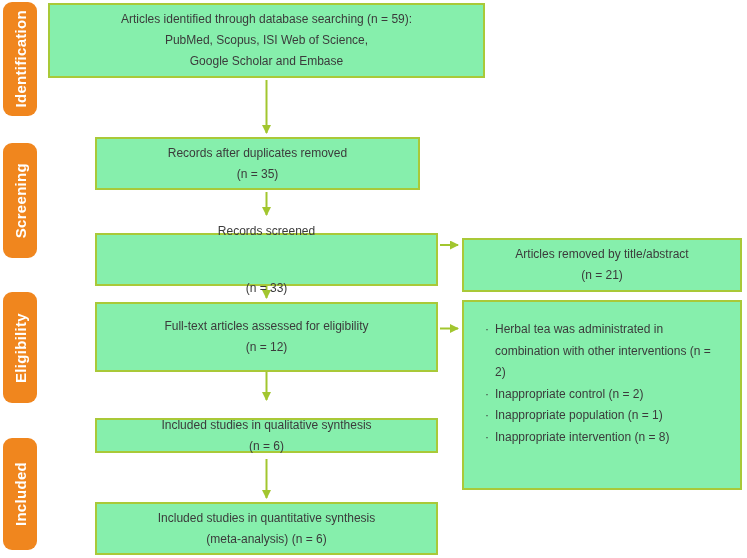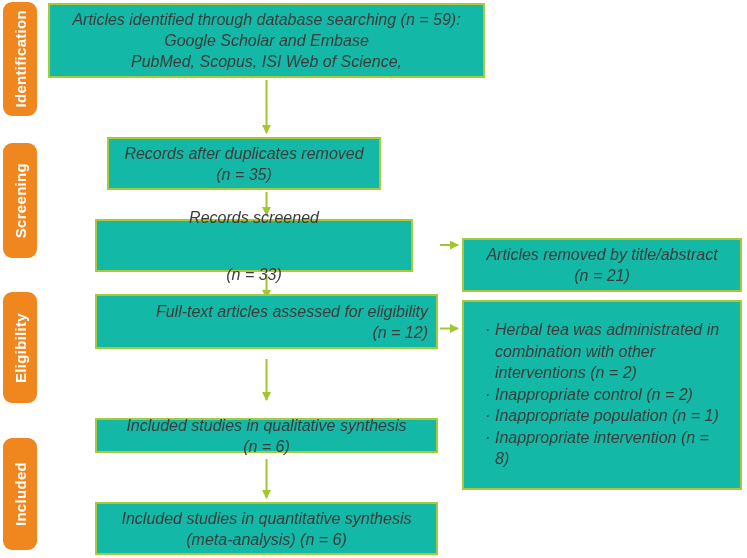--- a/index.html
+++ b/index.html
@@ -34,36 +34,35 @@
   }
   .stage.s1 { top: 2px;   height: 114px; }
   .stage.s2 { top: 143px; height: 115px; }
   .stage.s3 { top: 292px; height: 111px; }
   .stage.s4 { top: 438px; height: 112px; }
 
   
   .box {
     position: absolute;
     box-sizing: border-box;
-    background: #14b8a6;
+    background: #86efac;
     border: 2px solid #a9c938;
     display: flex;
     flex-direction: column;
     align-items: center;
     justify-content: center;
     text-align: center;
-    font-size: 16px;
+    font-size: 12px;
     line-height: 21px;
     padding: 2px 8px;
-    font-style: italic;
   }
   .box.b1 { left: 48px;  top: 3px;   width: 437px; height: 75px; }
-  .box.b2 { left: 107px;  top: 137px; width: 274px; height: 53px; }
-  .box.b3 { left: 95px;  top: 219px; width: 318px; height: 53px; gap: 36px; }
-  .box.b4 { left: 95px;  top: 294px; width: 343px; height: 55px; align-items: flex-end; }
+  .box.b2 { left: 95px;  top: 137px; width: 325px; height: 53px; }
+  .box.b3 { left: 95px;  top: 233px; width: 343px; height: 53px; gap: 36px; }
+  .box.b4 { left: 95px;  top: 302px; width: 343px; height: 70px; }
   .box.b5 { left: 95px;  top: 404px; width: 343px; height: 35px; margin-top: 14px; }
   .box.b6 { left: 95px;  top: 502px; width: 343px; height: 53px; }
   .box.r1 { left: 462px; top: 218px; width: 280px; height: 54px; margin-top: 20px; }
 
   .box.r2 {
     left: 462px; top: 300px; width: 280px; height: 190px;
     align-items: flex-start;
     justify-content: flex-start;
     text-align: left;
     padding: 9px 8px 8px 12px;
@@ -121,22 +120,22 @@
     <line x1="266.5" y1="192" x2="266.5" y2="215" stroke="#a2c62f" stroke-width="2" marker-end="url(#ah)"></line>
     <line x1="266.5" y1="274" x2="266.5" y2="298" stroke="#a2c62f" stroke-width="2" marker-end="url(#ah)"></line>
     <line x1="266.5" y1="359" x2="266.5" y2="400" stroke="#a2c62f" stroke-width="2" marker-end="url(#ah)"></line>
     <line x1="266.5" y1="459" x2="266.5" y2="498" stroke="#a2c62f" stroke-width="2" marker-end="url(#ah)"></line>
     <line x1="440" y1="245" x2="458" y2="245" stroke="#a2c62f" stroke-width="2" marker-end="url(#ah)"></line>
     <line x1="440" y1="328.5" x2="458" y2="328.5" stroke="#a2c62f" stroke-width="2" marker-end="url(#ah)"></line>
   </svg>
 
   <div class="box b1">
     <div>Articles identified through database searching (n = 59):</div>
+    <div>PubMed, Scopus, ISI Web of Science,</div>
     <div>Google Scholar and Embase</div>
-    <div>PubMed, Scopus, ISI Web of Science,</div>
   </div>
 
   <div class="box b2">
     <div>Records after duplicates removed</div>
     <div>(n = 35)</div>
   </div>
 
   <div class="box b3">
     <div>Records screened</div>
     <div>(n = 33)</div>

